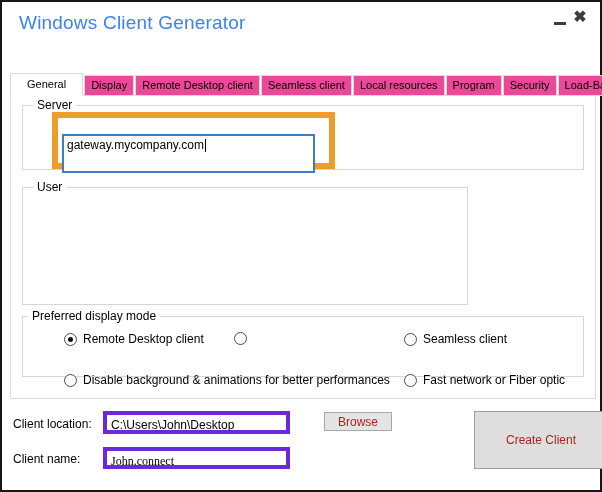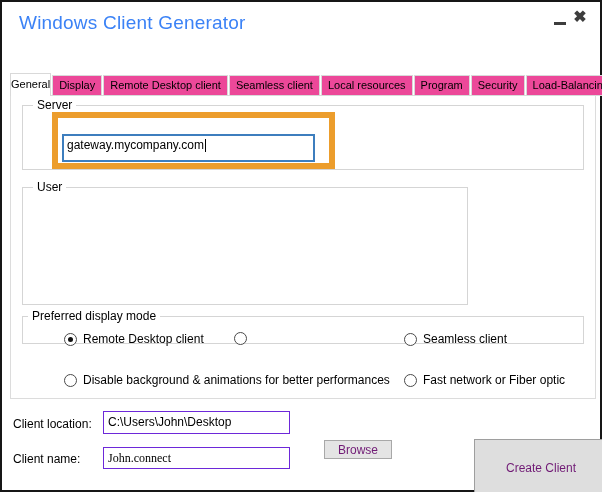--- a/index.html
+++ b/index.html
@@ -24,41 +24,41 @@
 
   
   .tabs { position:absolute; left:8px; top:71px; height:23px; display:flex; align-items:flex-end; z-index:3; }
   .tab {
     height:21px; line-height:19px; padding:0 6px; margin-right:1px;
     background:#ec4899; border:1px solid #d9d9d9;
     font-size:11px; color:#000; white-space:nowrap;
   }
   .tab.active {
     height:23px; line-height:21px; background:#ffffff; border-bottom:none;
-    padding:0 0;
+    padding:0 16px;
   }
   .tabpage {
     position:absolute; left:8px; top:93px; width:586px; height:304px;
     border:1px solid #dcdcdc; background:#ffffff; z-index:1;
   }
 
   
   .groupbox { position:absolute; border:1px solid #d5d5d5; background:#fff; z-index:2;padding-left:20px; }
   .groupbox > .gb-label {
     position:absolute; top:-8px; left:10px; background:#ffffff;
     padding:0 4px; font-size:12px; color:#000;
   }
   .gb-server { left:20px; top:103px; width:562px; height:65px; }
   .gb-user   { left:20px; top:185px; width:446px; height:118px; }
-  .gb-mode   { left:20px; top:314px; width:562px; height:28px; }
+  .gb-mode   { left:20px; top:314px; width:562px; height:61px; }
   .gb-mode > .gb-label { left:5px; }
 
   .field-label { position:absolute; font-size:12px; color:#000; white-space:nowrap; }
   .textbox {
-    position:absolute; background:#fff; border:1px solid #6d28d9;
+    position:absolute; background:#fff; border:4px solid #6d28d9;
     font-size:12px; color:#000; padding:3px 4px 0 4px; overflow:hidden; white-space:nowrap;
   }
   .textbox.focused { border:2px solid #3d7ebe; padding:2px 3px 0 3px; }
   .caret { display:inline-block; width:1px; height:13px; background:#000; vertical-align:text-bottom; margin-left:1px; }
 
   .highlight {
     position:absolute; left:50px; top:110px; width:283px; height:57px;
     border:6px solid #ec9d2c; z-index:4; background:transparent;
   }
 
@@ -71,22 +71,22 @@
     background:#fff; margin-right:6px; position:relative; flex:none;
   }
   .radio-item.checked .radio-circle::after {
     content:""; position:absolute; left:3px; top:3px; width:5px; height:5px;
     border-radius:50%; background:#111;
   }
 
   
   .btn {
     position:absolute; background:#e2e2e2; border:1px solid #a8a8a8;
-    font-size:12px; color:#701a75; text-align:center; cursor:default;
-    display:flex; align-items:center; justify-content:center;margin-top:28px;
+    font-size:12px; color:#b91c1c; text-align:center; cursor:default;
+    display:flex; align-items:center; justify-content:center;
   }
   .btn-browse { left:322px; top:410px; width:68px; height:19px; background:#e4e4e4; }
   .btn-create { left:472px; top:409px; width:134px; height:58px; background:#dedede; border-color:#9e9e9e; }
 
   .pw { font-size:13px; font-weight:bold; letter-spacing:0.5px; padding-top:4px; }
 </style>
 </head>
 <body>
 
 <div class="dialog">
@@ -127,21 +127,21 @@
     <rect x="3" y="8" width="2" height="4" fill="#3fae49"></rect>
     <rect x="3" y="14" width="5" height="1.5" fill="#bdbdbd"></rect>
     <polygon points="11,2 33,6 33,24 11,28" fill="#ececec" stroke="#8a8a8a"></polygon>
     <polygon points="13,5 31,8.5 31,21.5 13,25" fill="url(#scr)"></polygon>
     <rect x="17" y="28" width="9" height="4" fill="#d6d6d6" stroke="#999"></rect>
     <ellipse cx="21.5" cy="34.5" rx="9.5" ry="3.5" fill="#d9d9d9" stroke="#949494"></ellipse>
   </svg>
 
   <div class="highlight"></div>
   <div class="field-label" style="left:62px; top:117px;">Server address</div>
-  <div class="textbox focused" style="left:60px; top:132px; width:253px; height:28px; z-index:5;">
+  <div class="textbox focused" style="left:60px; top:132px; width:253px; height:39px; z-index:5;">
     <span>gateway.mycompany.com</span><span class="caret"></span>
   </div>
   <div class="field-label" style="left:340px; top:117px;">Port number</div>
   <div class="textbox" style="left:338px; top:133px; width:63px; height:22px;"></div>
 
   <div class="groupbox gb-user">
     <span class="gb-label">User</span>
   </div>
   <svg class="icon32" style="left:22px; top:199px;" width="36" height="44" viewBox="0 0 36 44">
     <defs>

